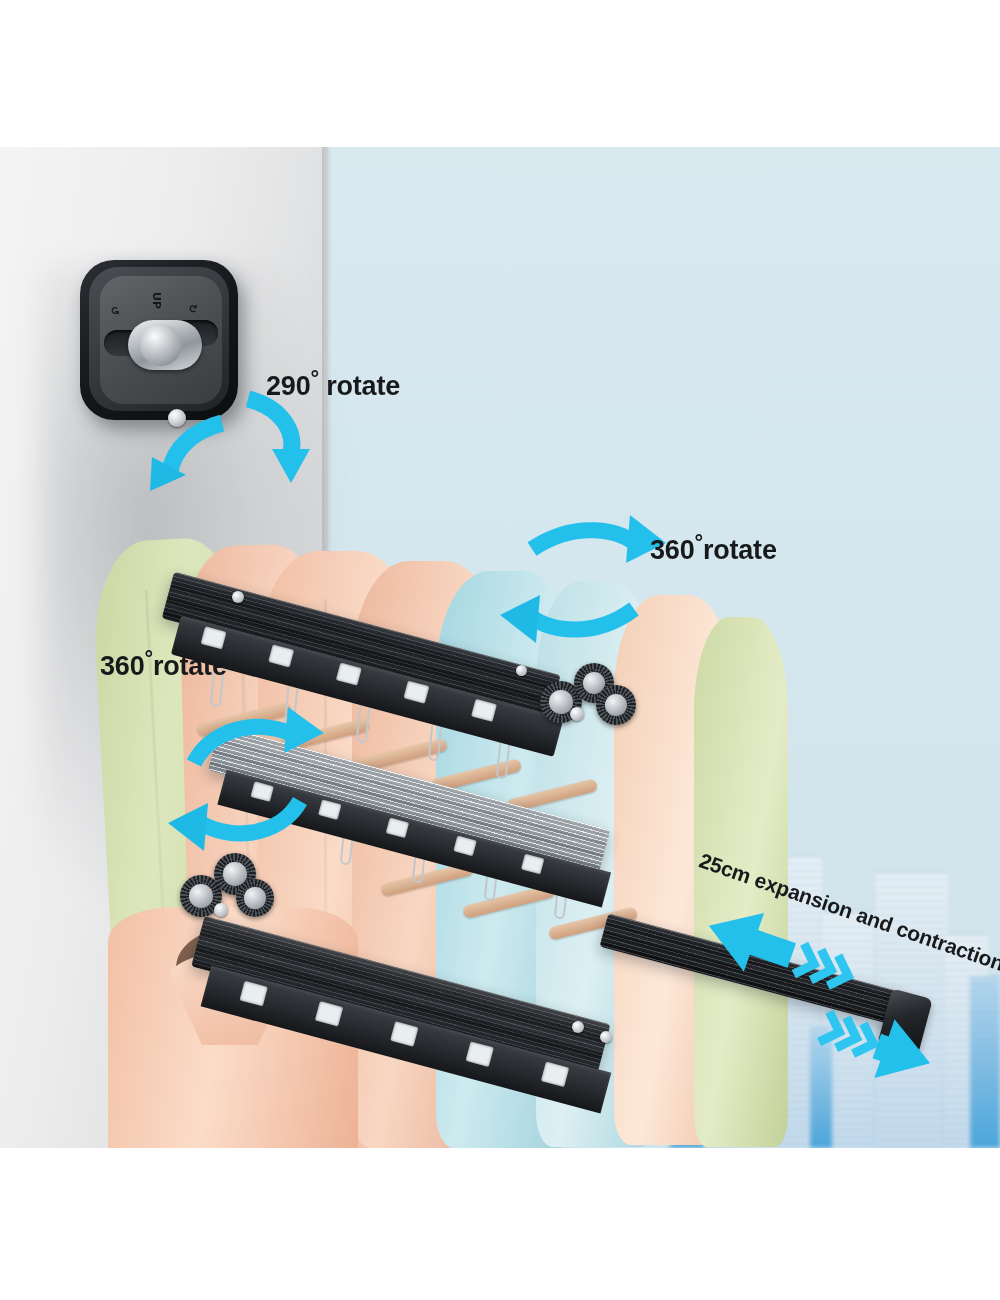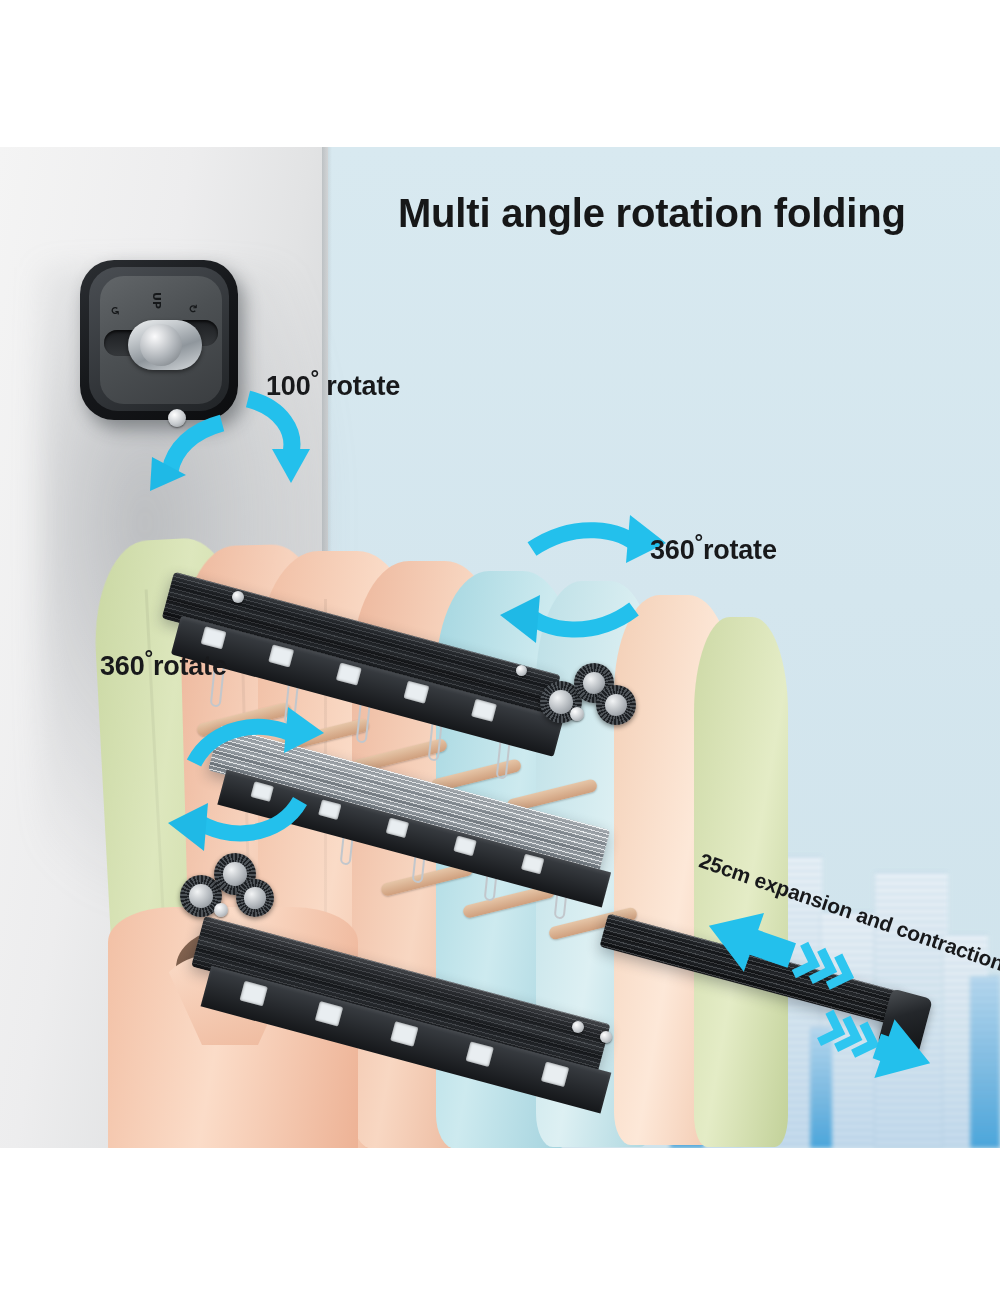--- a/index.html
+++ b/index.html
@@ -438,24 +438,23 @@
       <g transform="rotate(19 0 80) translate(0 56)">
         <path d="M150 62 l16 16 -16 16" stroke="#2ec6f0" stroke-width="9" fill="none"></path>
         <path d="M168 62 l16 16 -16 16" stroke="#2ec6f0" stroke-width="9" fill="none"></path>
         <path d="M186 62 l16 16 -16 16" stroke="#2ec6f0" stroke-width="9" fill="none"></path>
         <polygon points="262,78 214,48 214,66 206,66 206,92 214,92 214,110" fill="#23c0ec"></polygon>
       </g>
     </svg>
 
   </div>
 
-  <div class="label" id="title">Multi angle rotation folding</div>
 
   <div class="label" id="lbl-180">
-    <span>100</span><span class="deg">°</span><span> rotate</span>
+    <span>290</span><span class="deg">°</span><span> rotate</span>
   </div>
 
   <div class="label" id="lbl-360-right">
     <span>360</span><span class="deg">°</span><span>rotate</span>
   </div>
 
   <div class="label" id="lbl-360-left">
     <span>360</span><span class="deg">°</span><span>rotate</span>
   </div>
 

